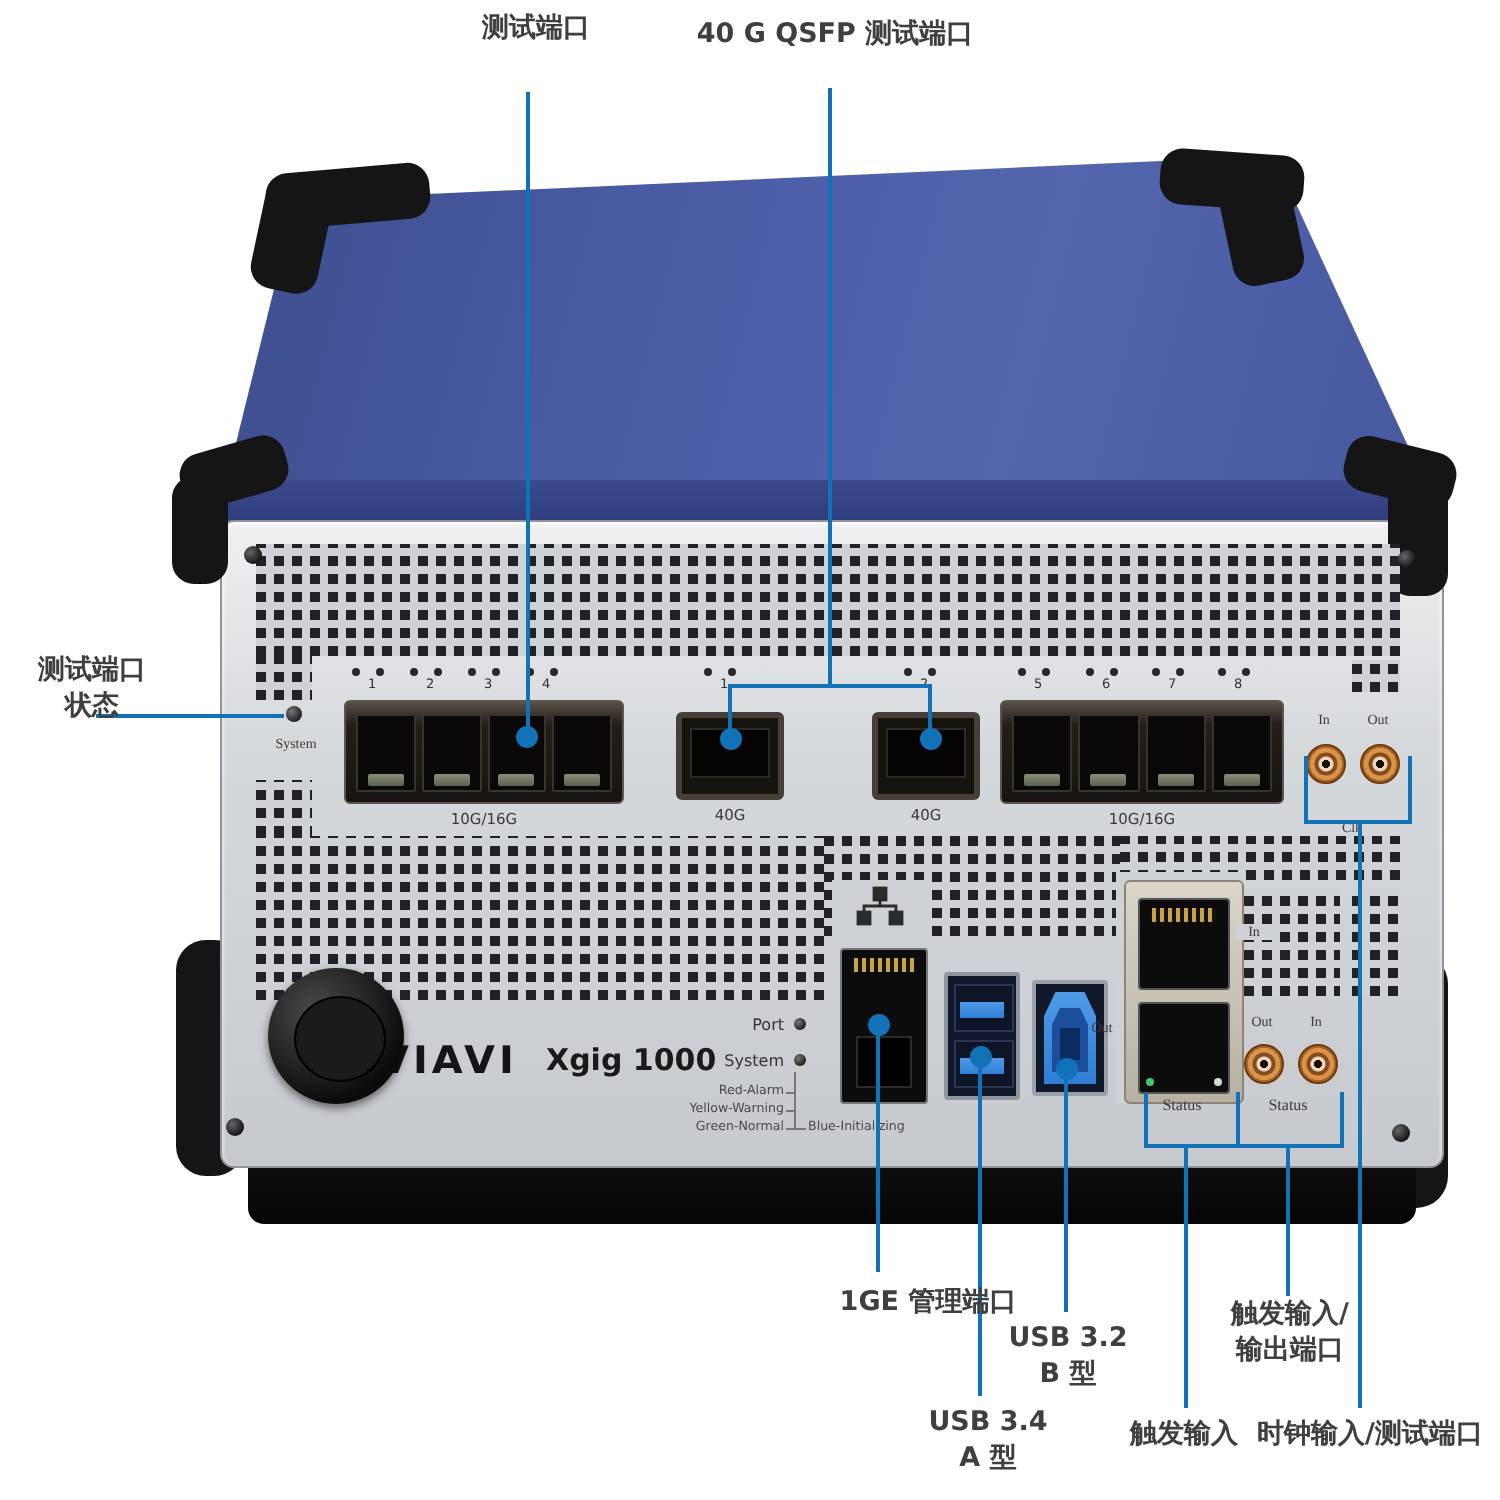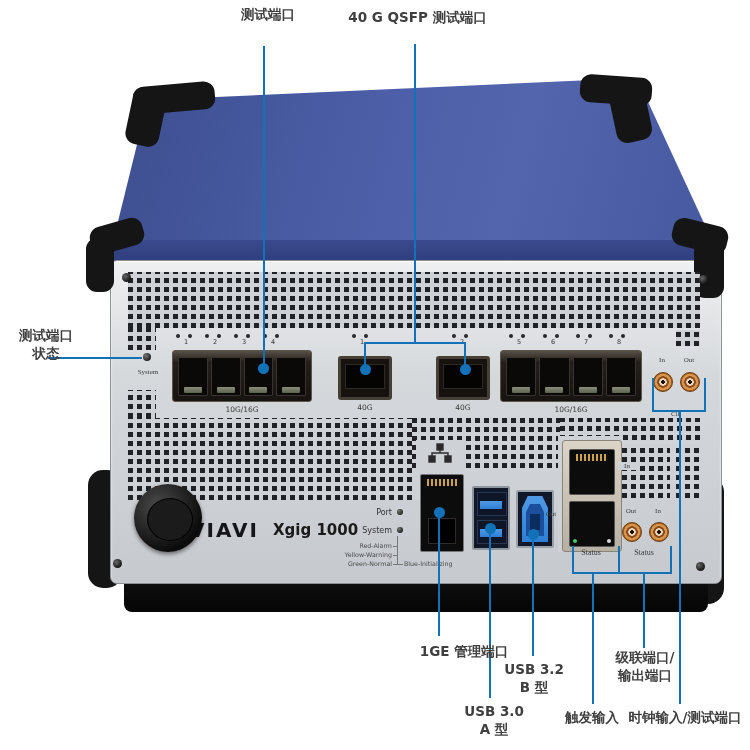--- a/index.html
+++ b/index.html
@@ -278,27 +278,27 @@
     <div>状态</div>
   </div>
   <div class="callout" style="left:402px;top:642px;width:124px;">
     <div>1GE 管理端口</div>
   </div>
   <div class="callout" style="left:504px;top:660px;width:60px;">
     <div>USB 3.2</div>
     <div>B 型</div>
   </div>
   <div class="callout" style="left:464px;top:702px;width:60px;">
-    <div>USB 3.0</div>
+    <div>USB 3.4</div>
     <div>A 型</div>
   </div>
   <div class="callout" style="left:560px;top:708px;width:64px;">
     <div>触发输入</div>
   </div>
   <div class="callout" style="left:613px;top:648px;width:64px;">
-    <div>级联端口/</div>
+    <div>触发输入/</div>
     <div>输出端口</div>
   </div>
   <div class="callout" style="left:626px;top:708px;width:118px;">
     <div>时钟输入/测试端口</div>
   </div>
 
 </div>
 
 </body></html>

